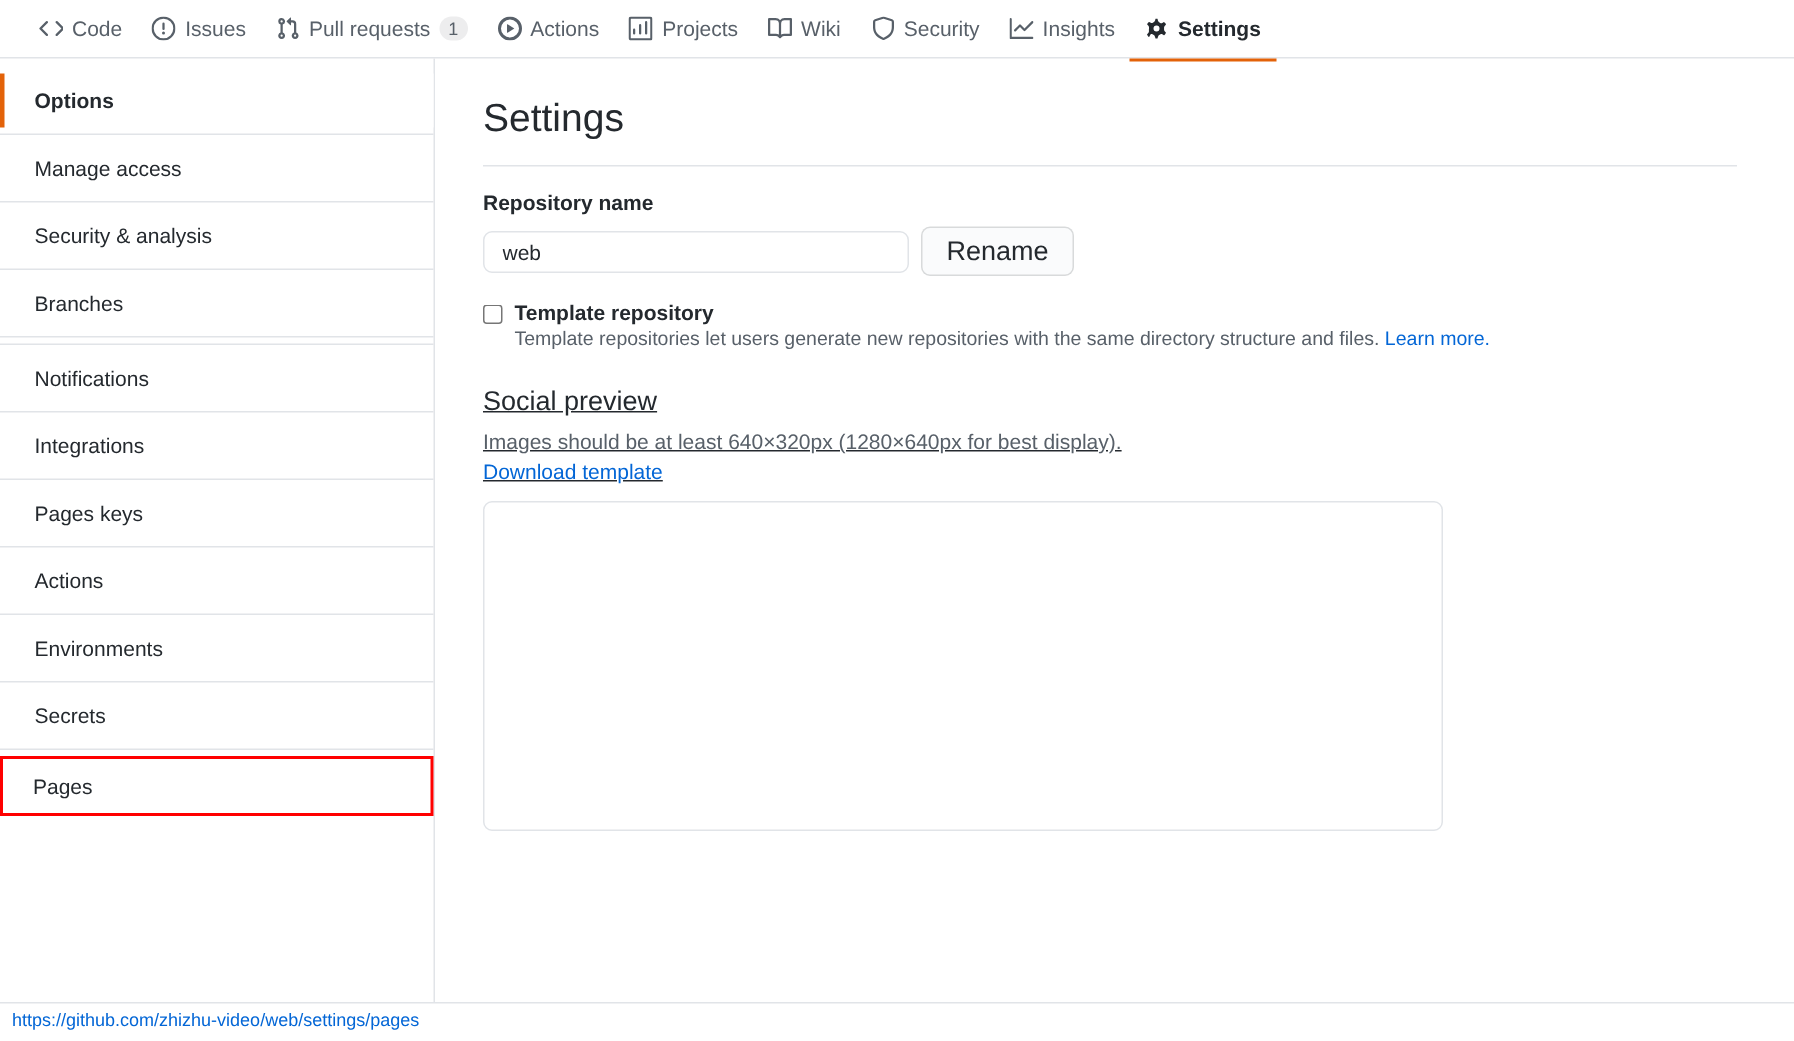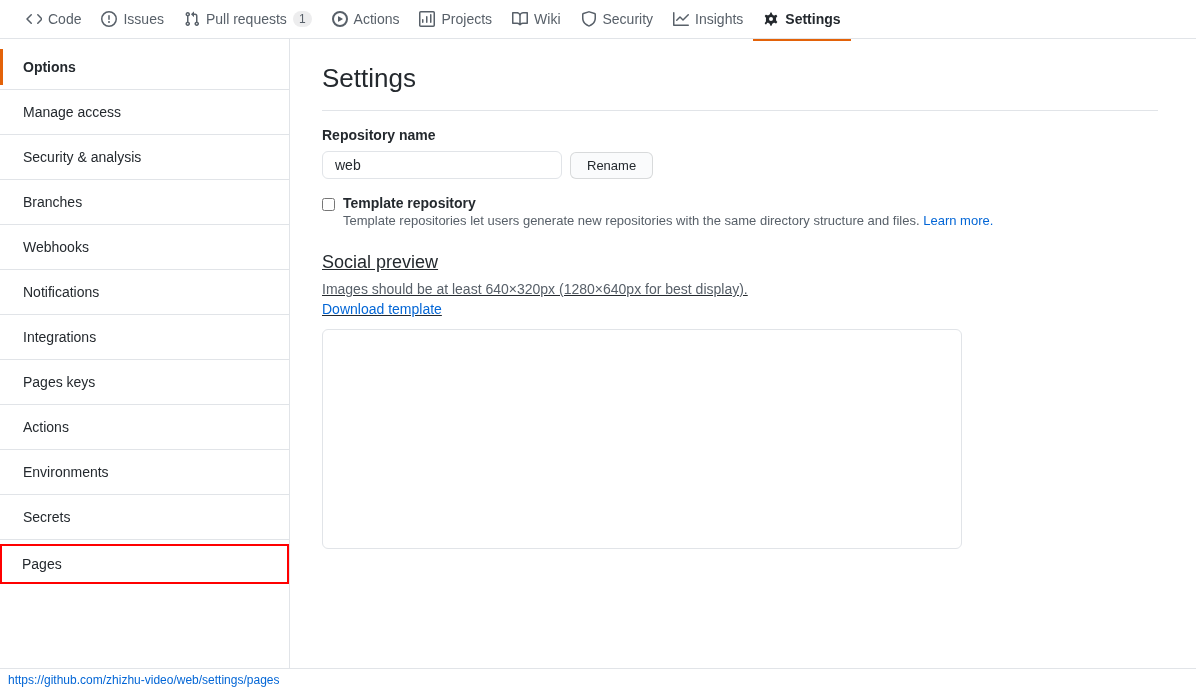--- a/index.html
+++ b/index.html
@@ -86,30 +86,30 @@
       display: flex;
       align-items: center;
       gap: 8px;
       margin-bottom: 16px;
     }
     .repo-name-input {
       padding: 5px 12px;
       border: 1px solid #e1e4e8;
       border-radius: 6px;
       font-size: 14px;
-      width: 240px;
+      width: 284px;
       color: #24292e;
       background: #fff;
     }
     .rename-btn {
       padding: 5px 16px;
       background: #fafbfc;
       border: 1px solid rgba(27,31,35,0.15);
       border-radius: 6px;
-      font-size: 13px;
+      font-size: 18px;
       cursor: pointer;
       color: #24292e;
       font-weight: 500;
     }
 
     
     .template-row {
       display: flex;
       align-items: flex-start;
       gap: 8px;
@@ -266,23 +266,20 @@
     </a>
     <div class="sidebar-divider"></div>
     <a class="sidebar-item">
       <span>Security &amp; analysis</span>
     </a>
     <div class="sidebar-divider"></div>
     <a class="sidebar-item">
       <span>Branches</span>
     </a>
     <div class="sidebar-divider"></div>
-    <a class="sidebar-item">
-      <span>Webhooks</span>
-    </a>
     <div class="sidebar-divider"></div>
     <a class="sidebar-item">
       <span>Notifications</span>
     </a>
     <div class="sidebar-divider"></div>
     <a class="sidebar-item">
       <span>Integrations</span>
     </a>
     <div class="sidebar-divider"></div>
     <a class="sidebar-item">

